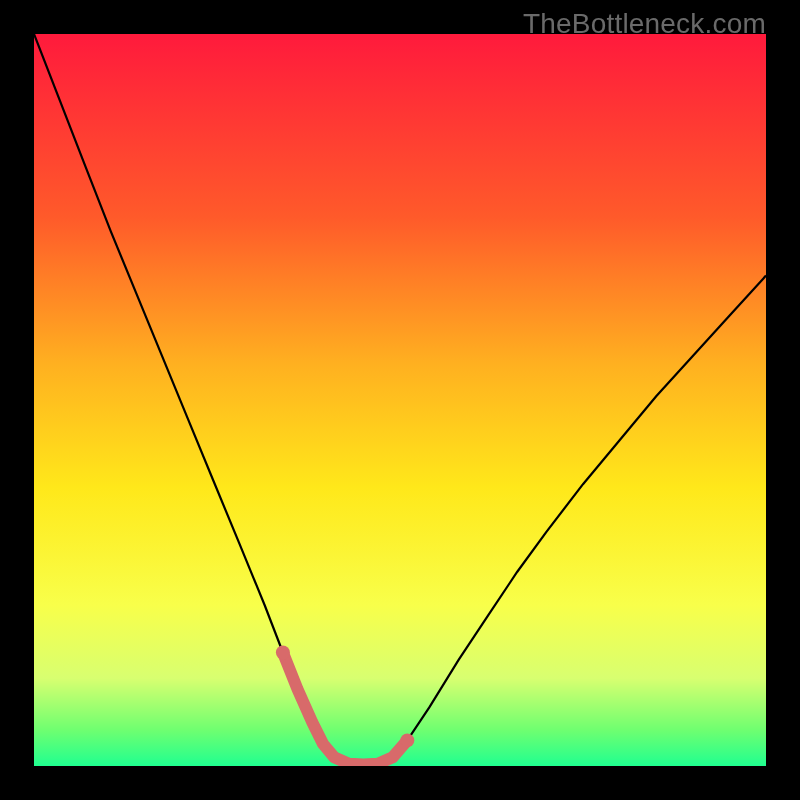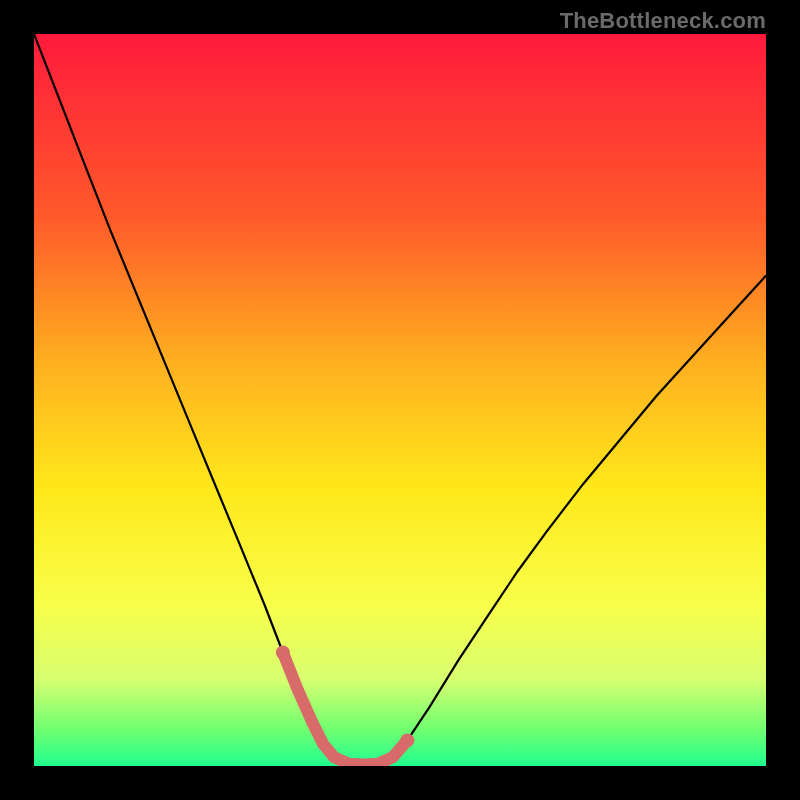--- a/index.html
+++ b/index.html
@@ -44,22 +44,22 @@
     position: absolute;
     inset: 0;
     width: 732px;
     height: 732px;
   }
   .watermark {
     position: absolute;
     top: 8px;
     right: 34px;
     color: #6a6a6a;
-    font-size: 22px;
-    font-weight: 700;
+    font-size: 28px;
+    font-weight: 400;
     letter-spacing: 0.2px;
     user-select: none;
   }
 </style>
 </head>
 <body>
 
 <div class="frame">
   <div class="plot-area">
     <div class="gradient"></div>

